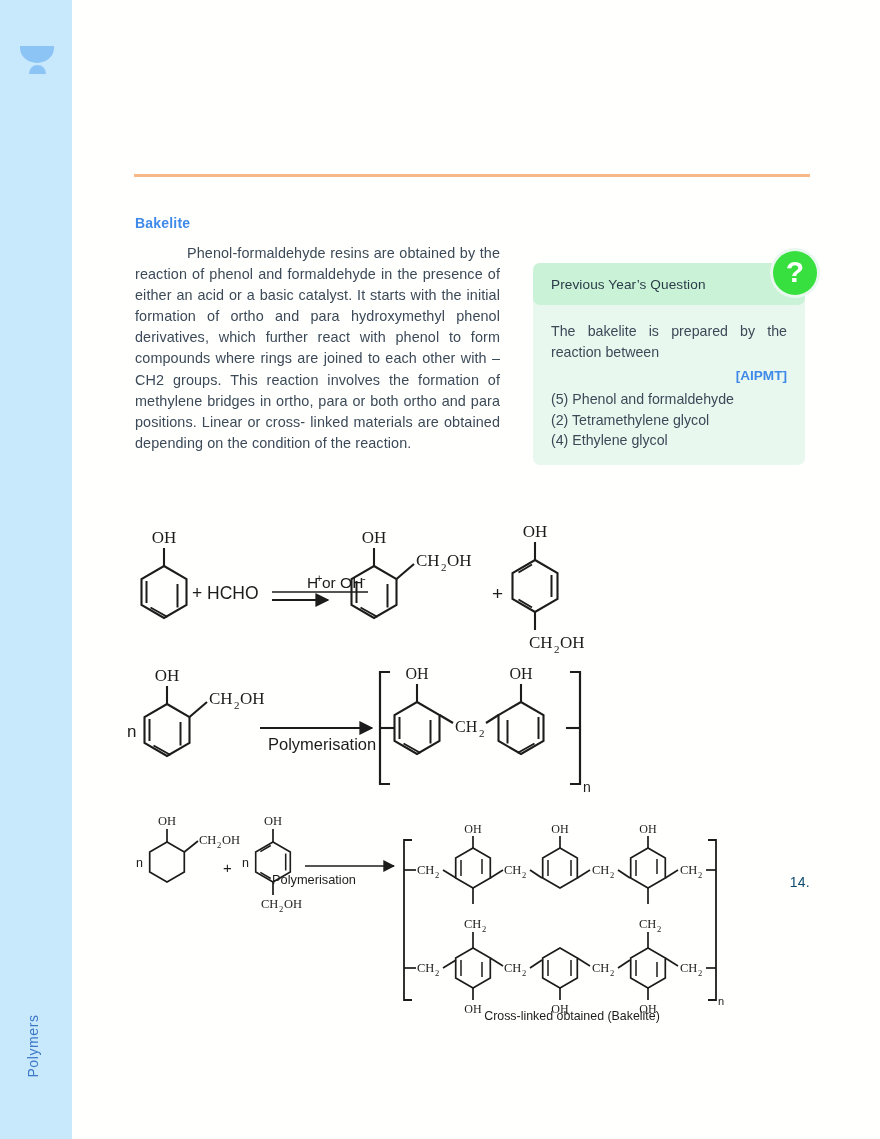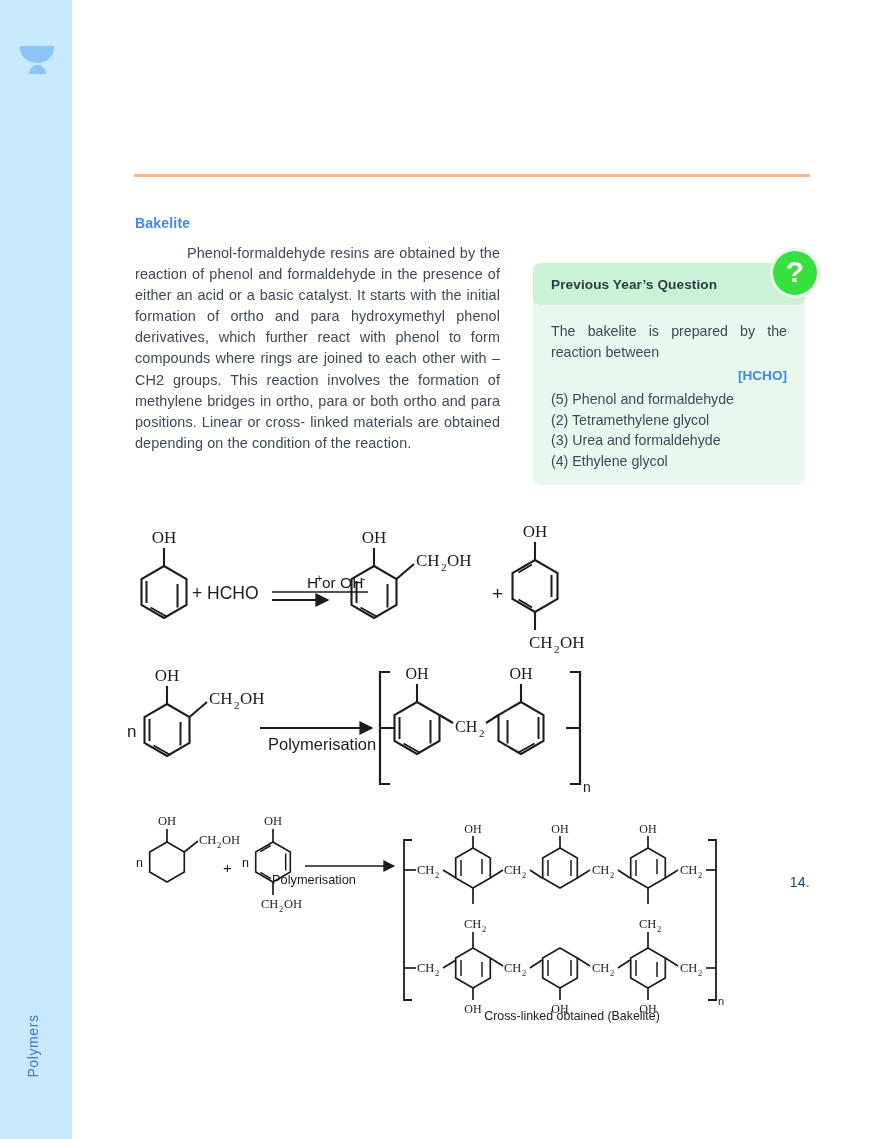--- a/index.html
+++ b/index.html
@@ -112,21 +112,21 @@
     background: #c9f2d6;
     border-radius: 7px;
     height: 42px;
     display: flex;
     align-items: center;
     padding-left: 18px;
     box-sizing: border-box;
   }
   .pyq-head span {
     font-size: 13.6px;
-    font-weight: bold;
+    font-weight: normal;
     color: #2b3b48;
     letter-spacing: .1px;
   }
   .qmark {
     position: absolute;
     right: -12px; top: -12px;
     width: 44px; height: 44px;
     border-radius: 50%;
     background: #37e03f;
     box-shadow: 0 0 0 3px #e9f8ef;
@@ -209,25 +209,24 @@
   <div class="sec-title">Bakelite</div>
 
   <div class="prose">Phenol-formaldehyde resins are obtained by the reaction of phenol and formaldehyde in the presence of either an acid or a basic catalyst. It starts with the initial formation of ortho and para hydroxymethyl phenol derivatives, which further react with phenol to form compounds where rings are joined to each other with –CH2 groups. This reaction involves the formation of methylene bridges in ortho, para or both ortho and para positions. Linear or cross- linked materials are obtained depending on the condition of the reaction.</div>
 
   <div class="pyq">
     <div class="pyq-head">
       <span>Previous Year’s Question</span>
     </div>
     <div class="qmark">?</div>
     <div class="pyq-q">The bakelite is prepared by the reaction between</div>
-    <div class="pyq-src">[HCHO]</div>
+    <div class="pyq-src">[AIPMT]</div>
     <div class="pyq-opts">
       <div class="pyq-opt">(5) Phenol and formaldehyde</div>
       <div class="pyq-opt">(2) Tetramethylene glycol</div>
-      <div class="pyq-opt">(3) Urea and formaldehyde</div>
       <div class="pyq-opt">(4) Ethylene glycol</div>
     </div>
   </div>
 
   <div class="scheme">
   <svg width="808" height="1139" viewBox="0 0 808 1139" xmlns="http://www.w3.org/2000/svg">
     <defs>
       <marker id="arw" viewBox="0 0 10 10" refX="9" refY="5" markerWidth="7" markerHeight="7" orient="auto-start-reverse">
         <path d="M0,0 L10,5 L0,10 z" fill="#1c1c1c"></path>
       </marker>

